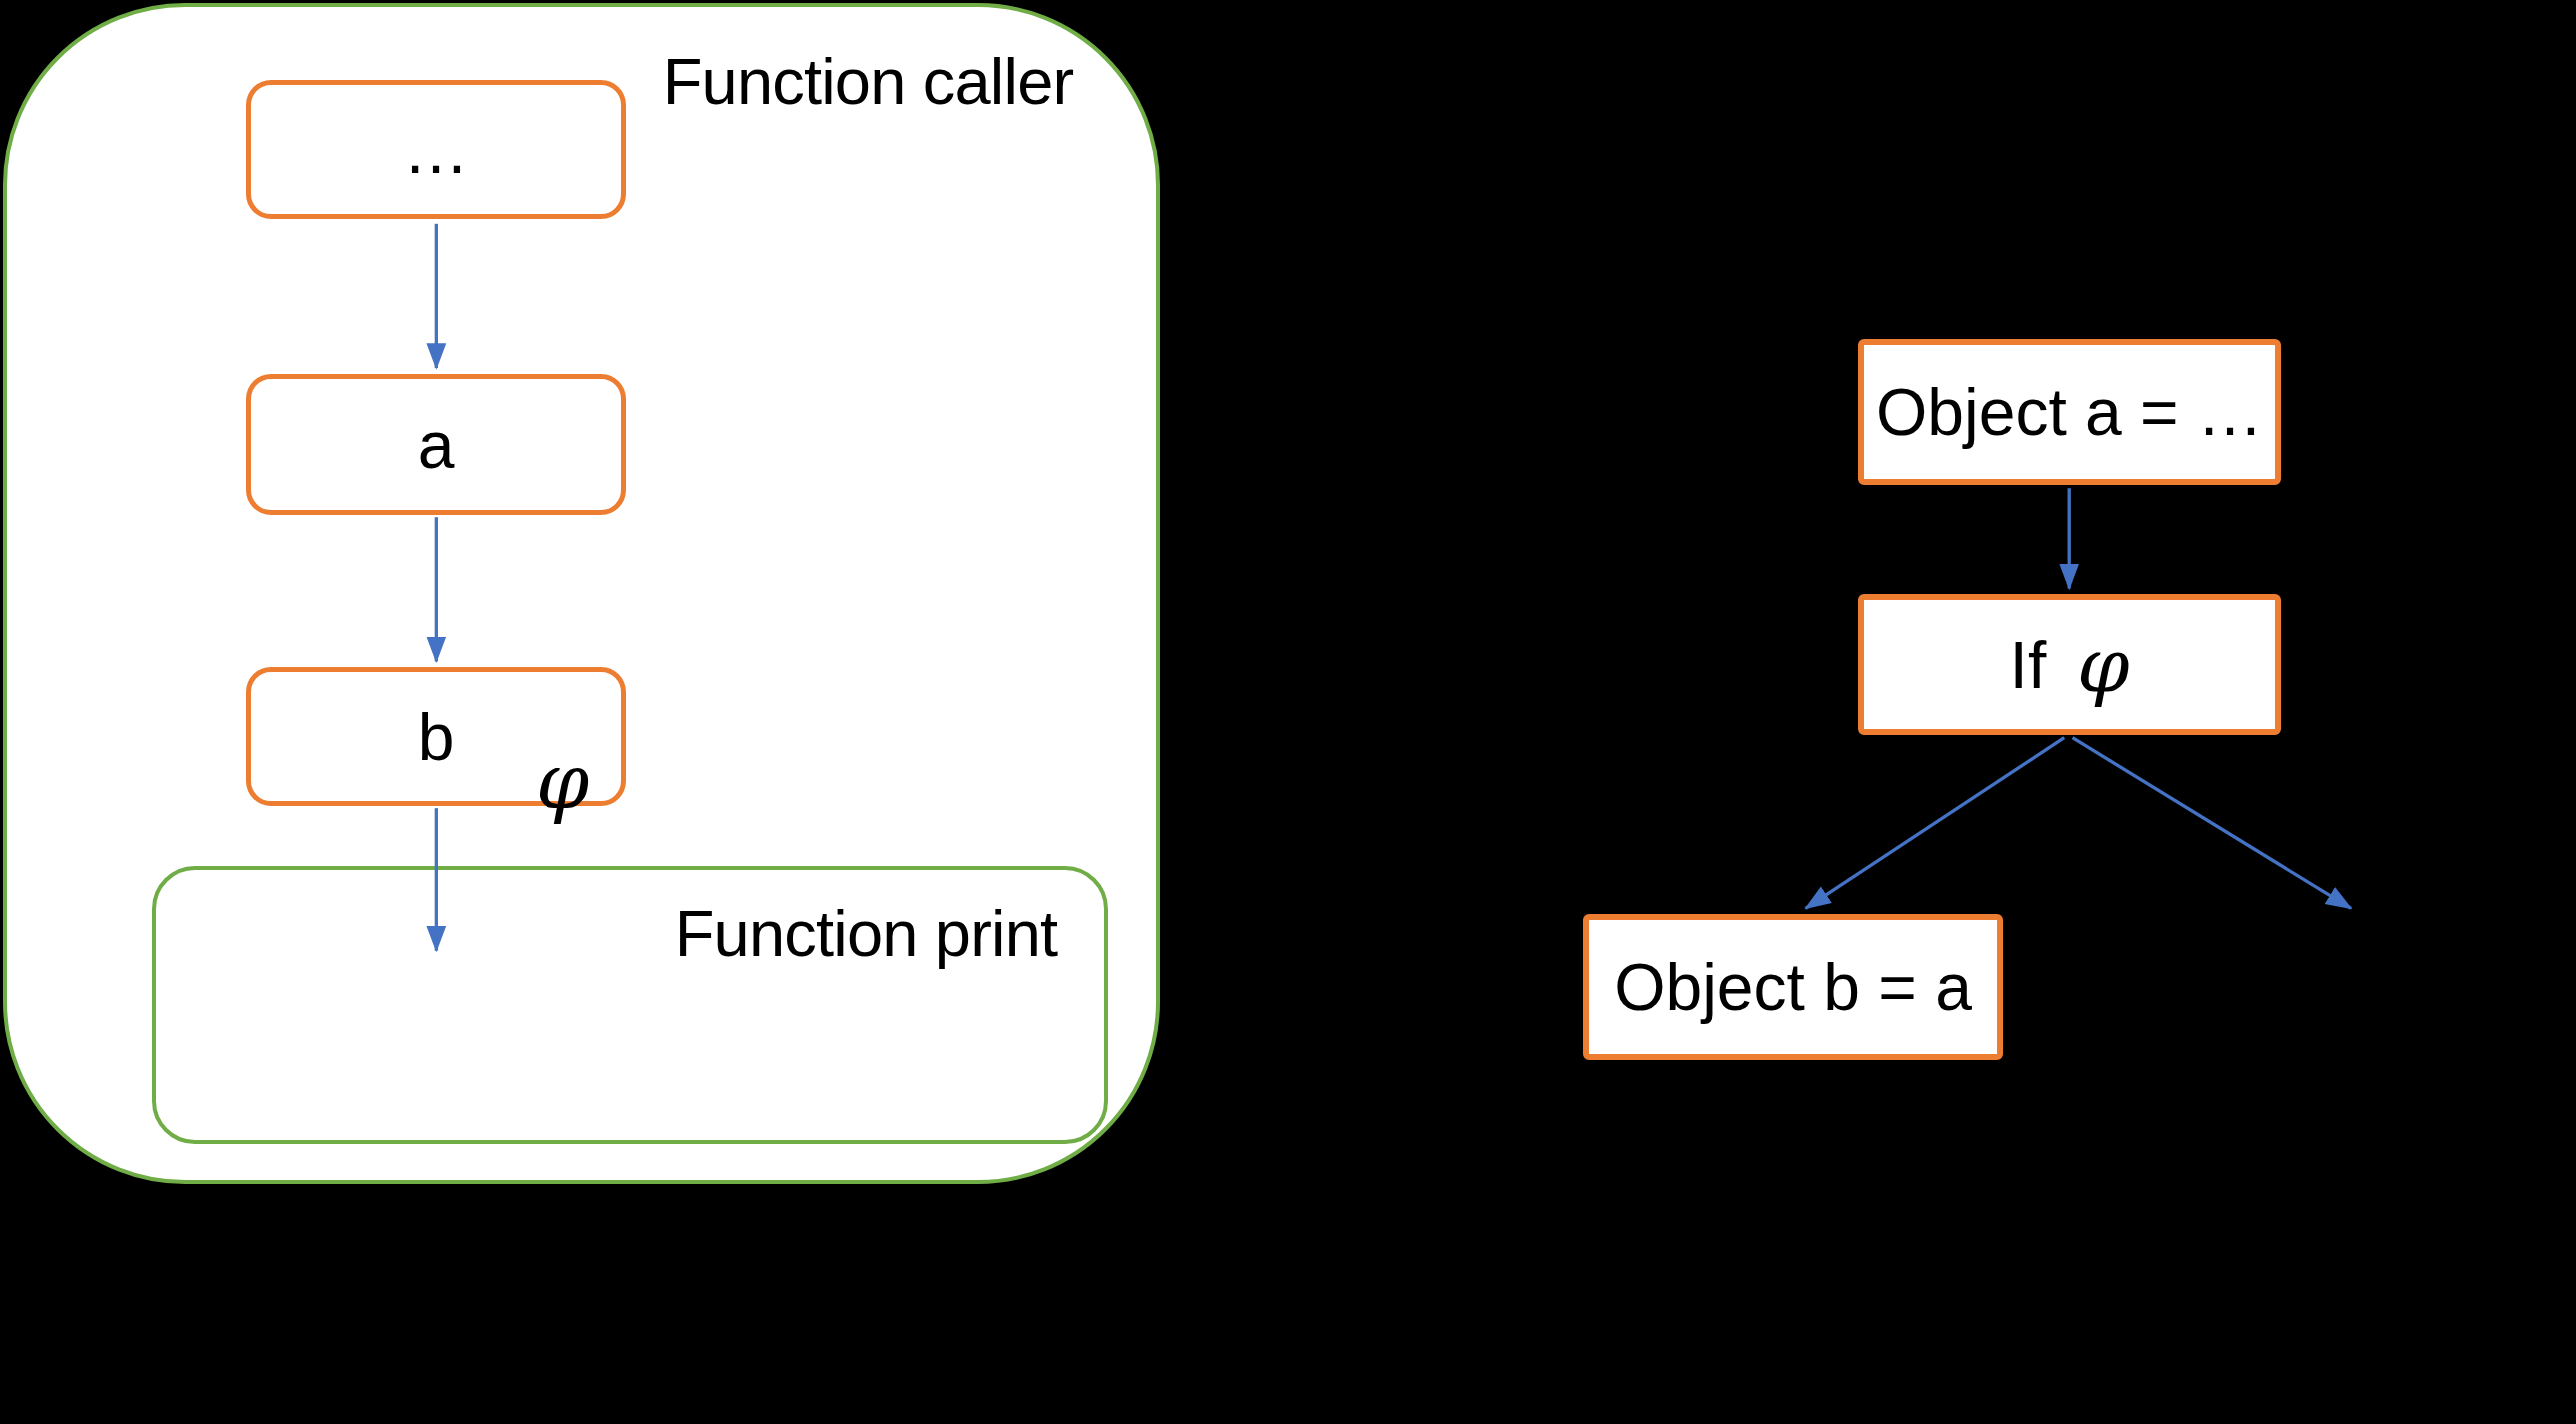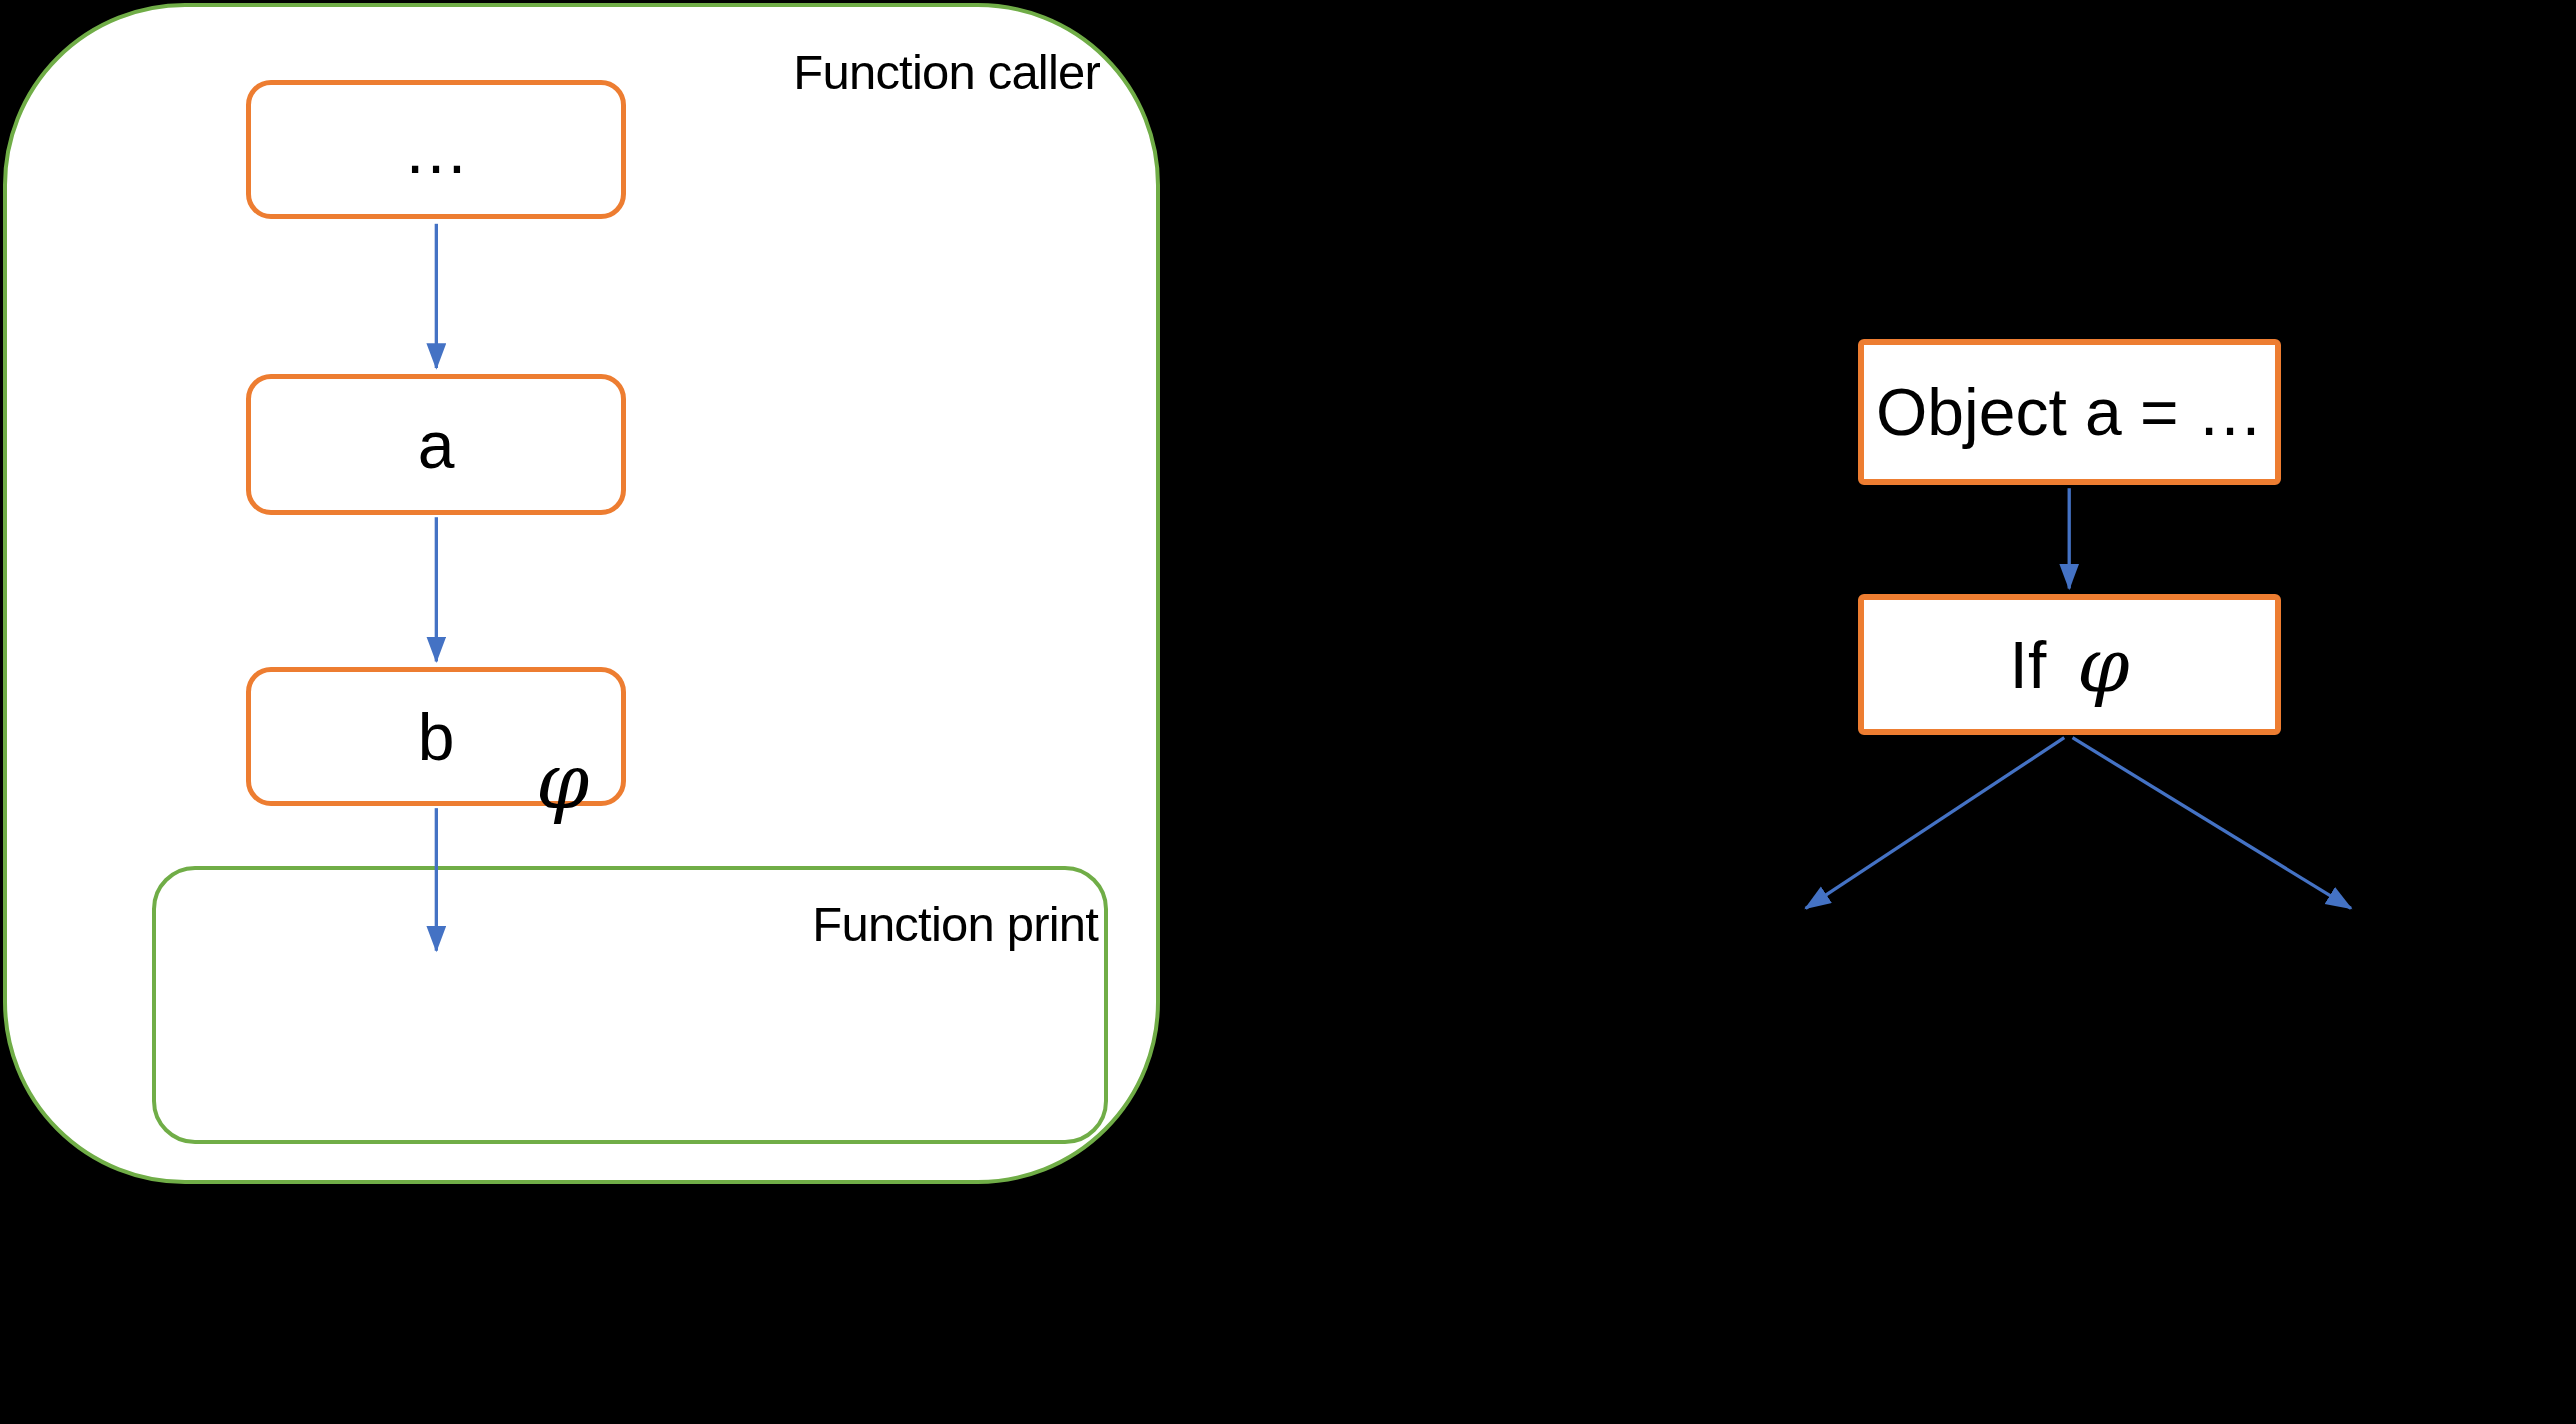--- a/index.html
+++ b/index.html
@@ -15,21 +15,21 @@
   html,body{width:2576px;height:1424px;overflow:hidden;}
   body{background:var(--background);font-family:"Liberation Sans",sans-serif;position:relative;}
 
   .canvas{position:absolute;left:0;top:0;width:2576px;height:1424px;background:var(--background);}
 
   
   .group{position:absolute;background:var(--container-fill);border:4.1px solid var(--container-border);}
   .group.outer{left:2.5px;top:2.5px;width:1157px;height:1181px;border-radius:182px 182px 182px 182px;}
   .group.inner{left:152px;top:866px;width:956px;height:278px;border-radius:43px;}
 
-  .group-label{position:absolute;color:var(--text);font-size:49px;line-height:1.2;text-align:right;white-space:nowrap;letter-spacing:-0.8px;}
+  .group-label{position:absolute;color:var(--text);font-size:65px;line-height:1.2;text-align:center;white-space:nowrap;letter-spacing:-0.8px;}
   .group-label.caller{left:636px;top:43px;width:464px;}
   .group-label.callee{left:634px;top:895px;width:464px;}
 
   
   .node{position:absolute;background:var(--node-fill);border:5.8px solid var(--node-border);border-radius:25px;
         display:flex;align-items:center;justify-content:center;color:var(--text);font-size:66px;white-space:nowrap;}
   .node.small{left:246px;width:380px;}
   .node.n-dots{top:80px;height:139px;}
   .node.n-a{top:374px;height:141px;}
   .node.n-b{top:667px;height:139px;}
@@ -80,20 +80,23 @@
 
   <div class="node wide n-object-a z3">
     <span>Object a = …</span>
   </div>
 
   <div class="node wide n-if-phi z3">
     <span>If</span>
     <span class="phi">φ</span>
   </div>
 
+  <div class="node wide n-object-b z3">
+    <span>Object b = a</span>
+  </div>
 
 
   <svg class="arrow-layer" width="2576" height="1424" viewBox="0 0 3107 1718" xmlns="http://www.w3.org/2000/svg">
     <defs>
       <marker id="ah" markerWidth="10" markerHeight="8" refX="7.5" refY="3" orient="auto" markerUnits="strokeWidth">
         <path d="M0,0 L8,3 L0,6 Z" fill="var(--arrow)"></path>
       </marker>
     </defs>
     <line x1="526" y1="270" x2="526" y2="444" stroke="var(--arrow)" stroke-width="4" marker-end="url(#ah)"></line>
     <line x1="526" y1="624" x2="526" y2="798" stroke="var(--arrow)" stroke-width="4" marker-end="url(#ah)"></line>

